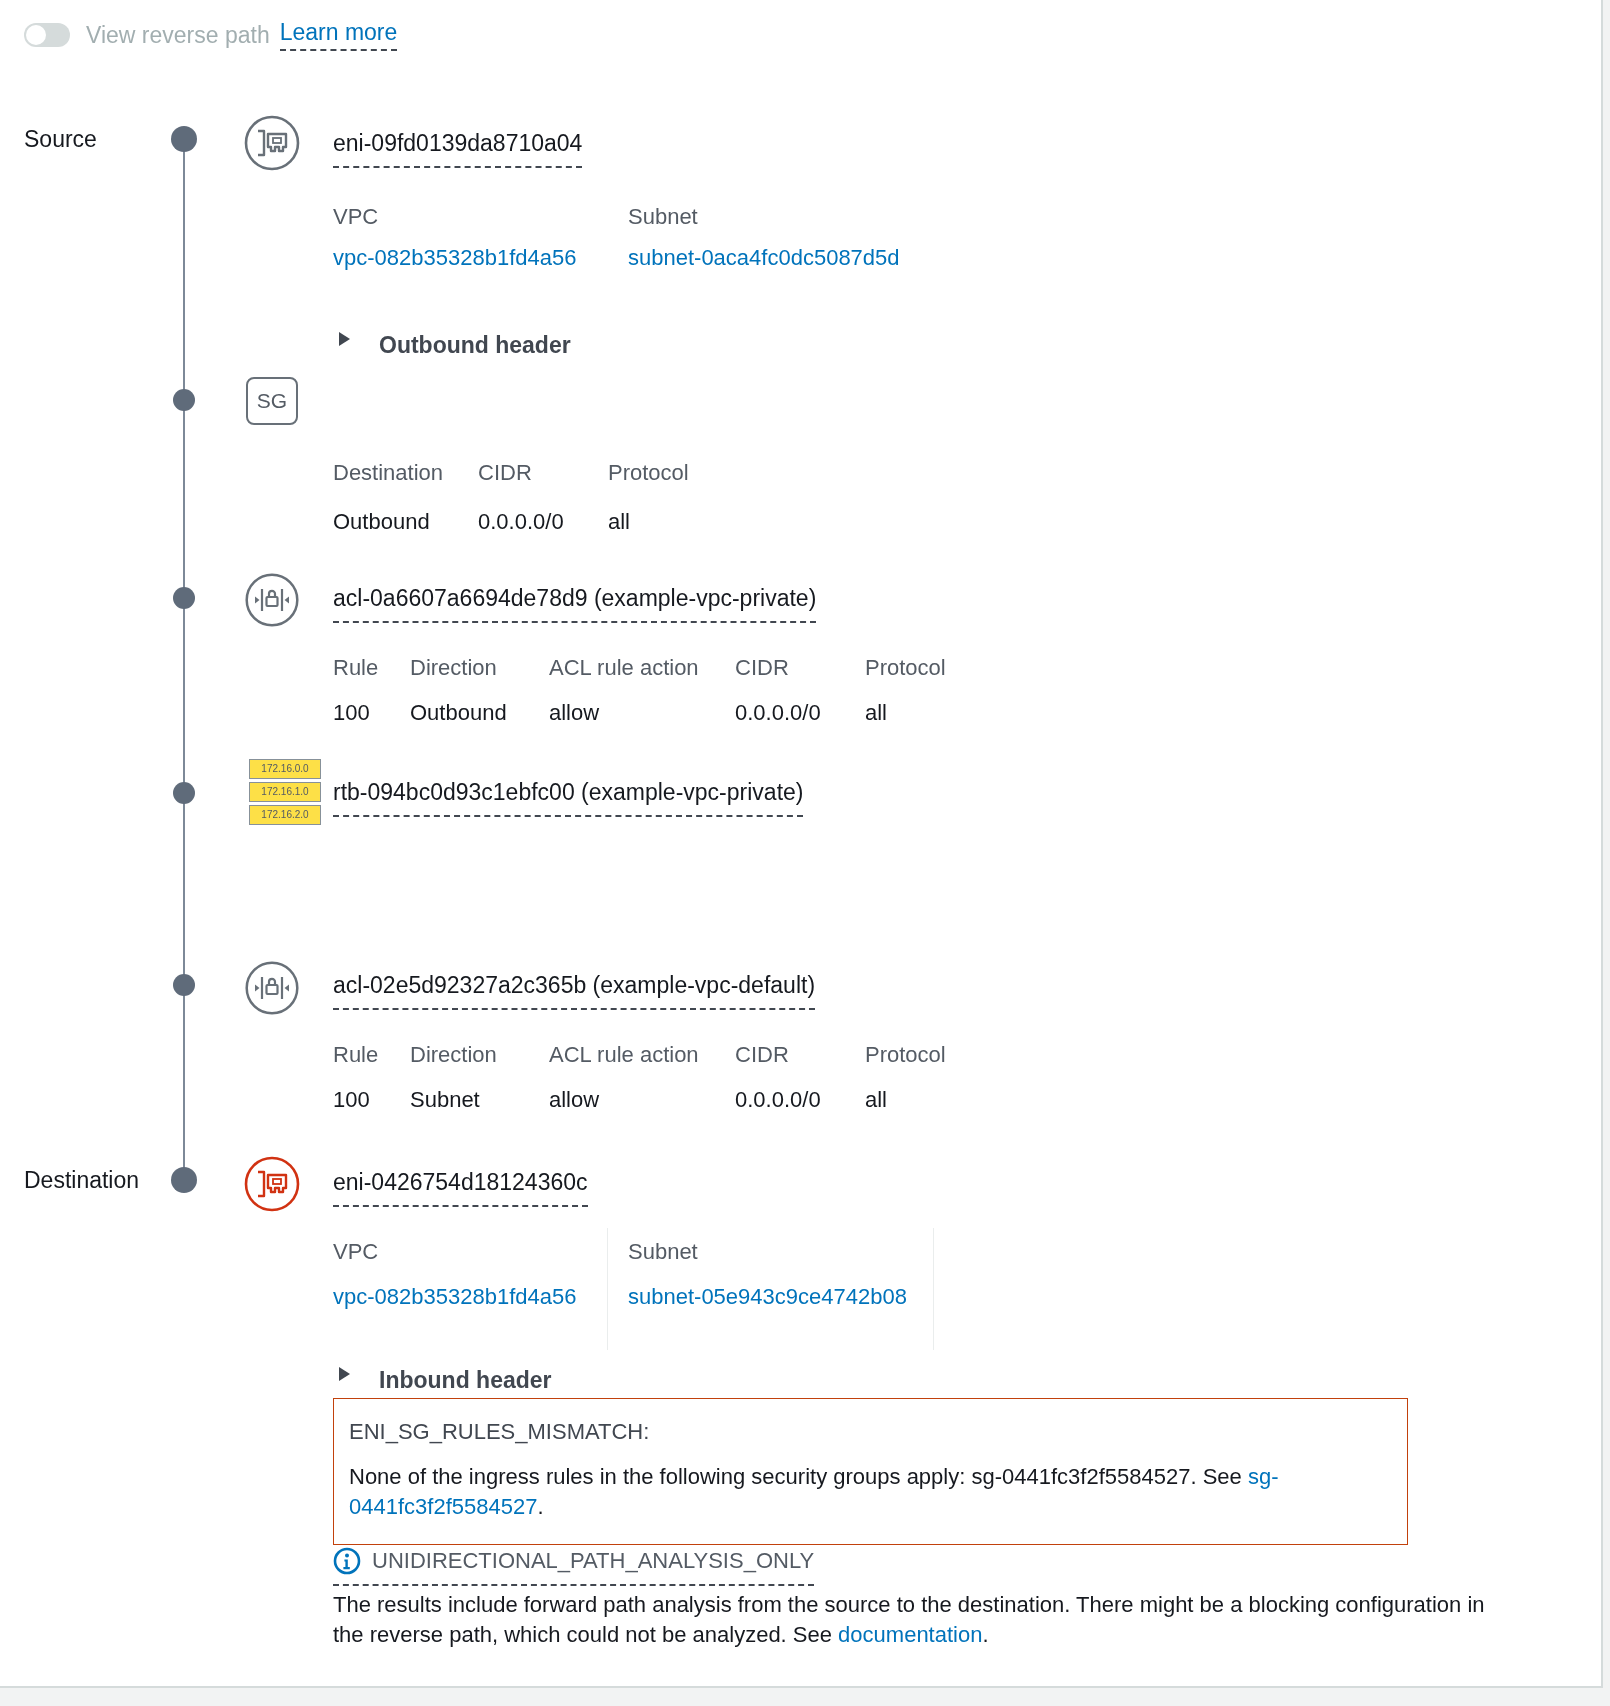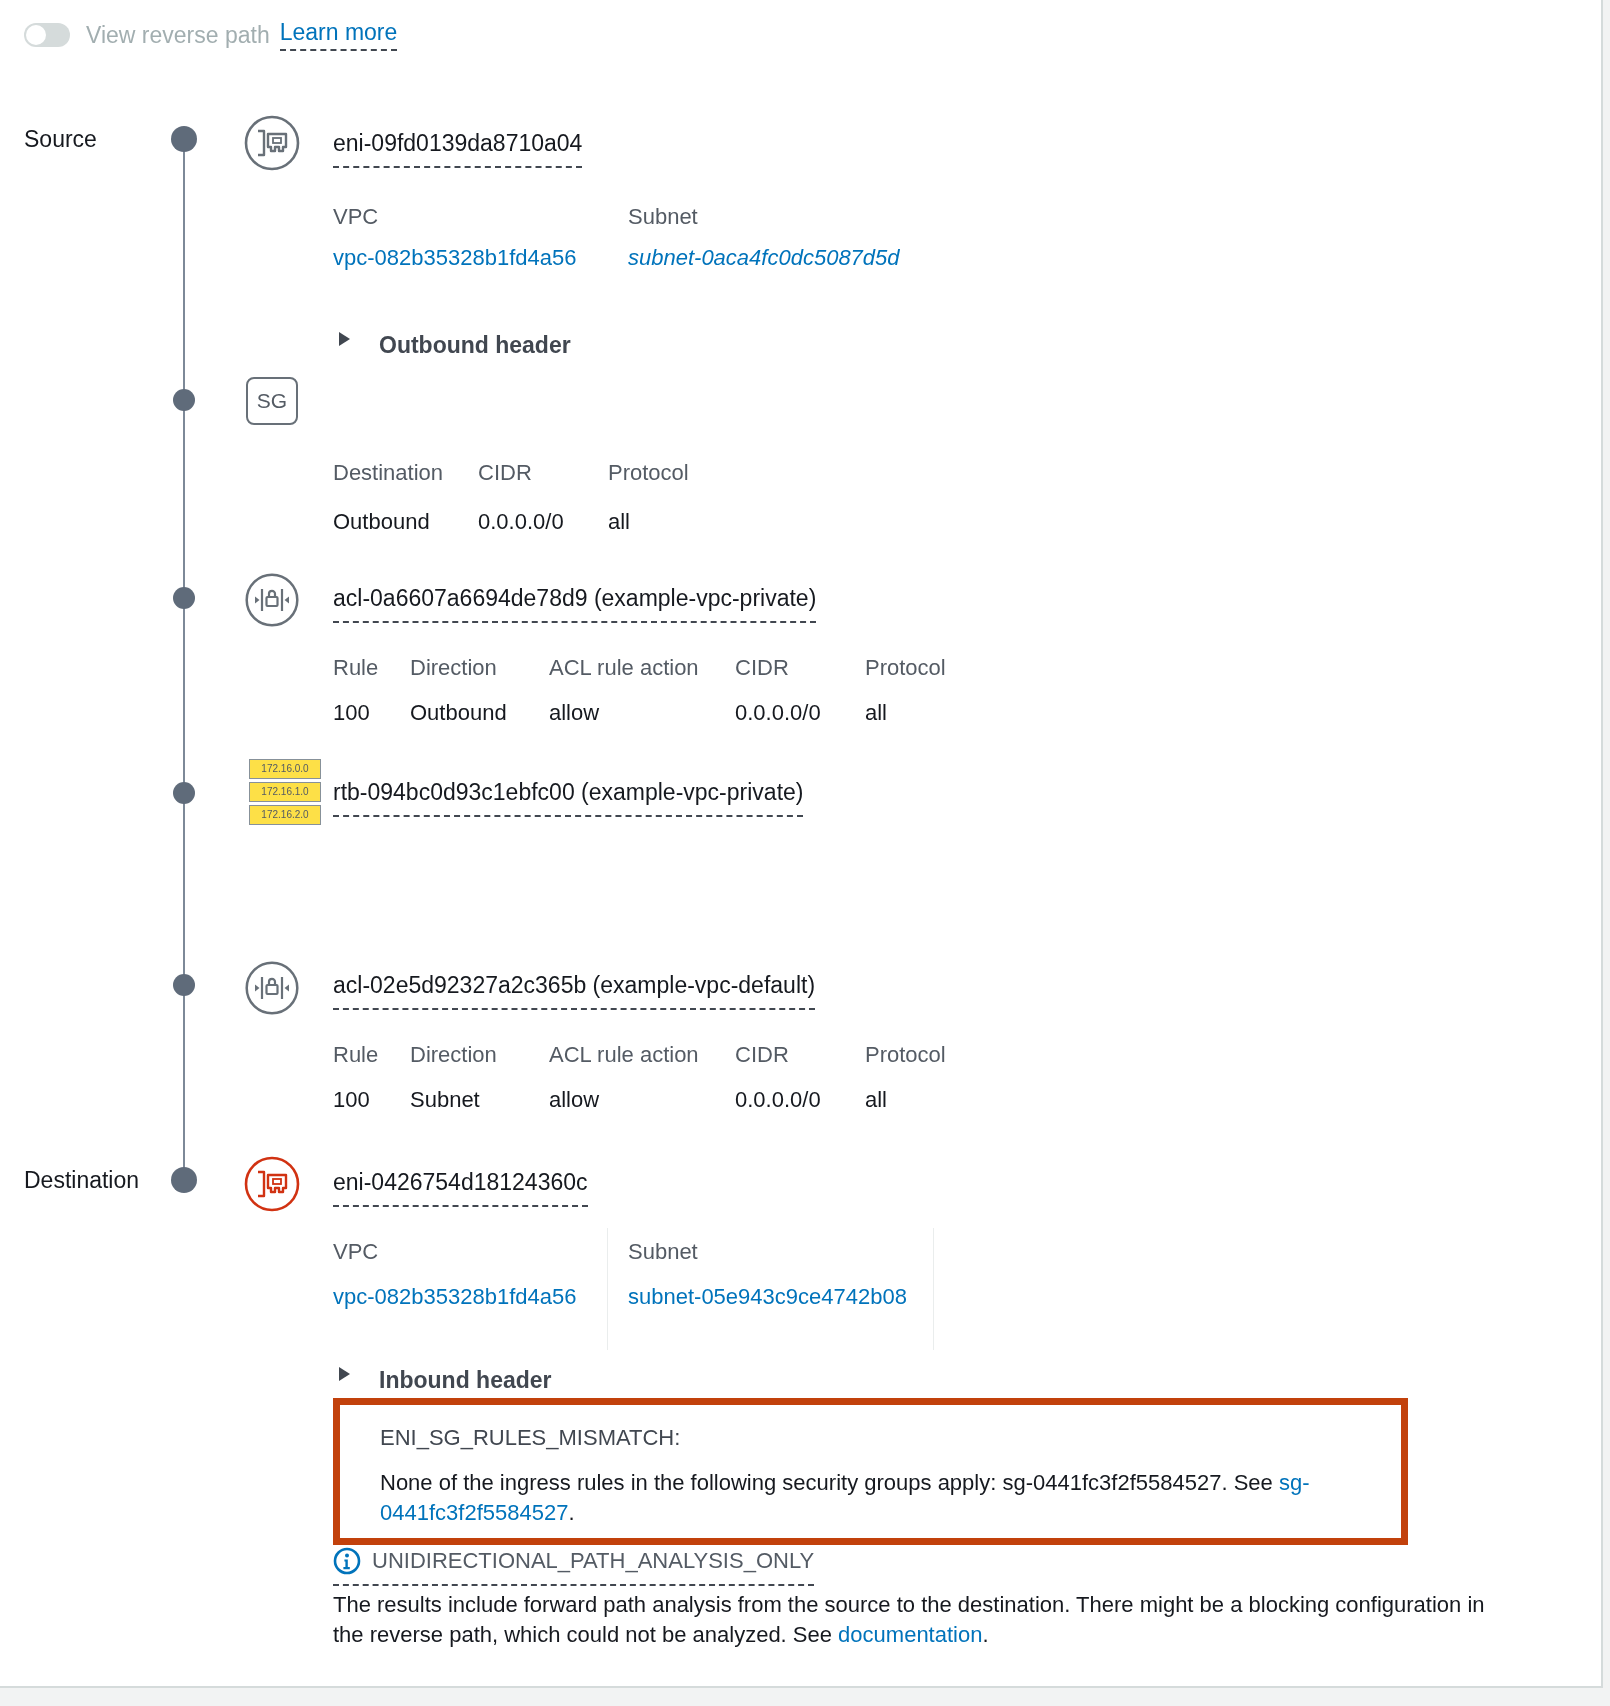--- a/index.html
+++ b/index.html
@@ -32,21 +32,21 @@
   .toggle-lbl{font-size:23px;line-height:28px;color:#a2aeb0;}
   .learn{font-size:23px;line-height:28px;color:#0073bb;border-bottom:2px dashed #414750;padding-bottom:3px;cursor:pointer;}
   
   .sgbox{width:48px;height:44px;border:2.5px solid #687078;border-radius:8px;
          display:flex;align-items:center;justify-content:center;
          font-size:21px;color:#545b64;background:#fff;}
   
   .rtb-ic div{width:72px;height:20px;border:1.5px solid #879199;background:#fde047;
         font-size:10px;line-height:18px;color:#545b64;text-align:center;margin-bottom:3px;box-sizing:border-box;white-space:nowrap;}
   
-  .errbox{border:7px solid #c2410c;box-sizing:border-box;padding:19px 40px;background:#fff;}
+  .errbox{border:1px solid #c2410c;box-sizing:border-box;padding:19px 15px;background:#fff;}
   .err-code{font-size:22px;line-height:28px;color:#414750;margin-bottom:16px;}
   .err-body{font-size:22px;line-height:30px;color:#16191f;}
   .notice-h{display:inline-flex;align-items:center;gap:11px;border-bottom:2px dashed #414750;padding-bottom:9px;cursor:pointer;}
   .notice-h span{font-size:22px;line-height:28px;color:#545b64;white-space:nowrap;}
   .para{font-size:22px;line-height:30px;color:#16191f;}
   svg{display:block;}
 </style>
 </head>
 <body>
 
@@ -83,21 +83,21 @@
   <div class="abs title" style="left:333px;top:129px;">eni-09fd0139da8710a04</div>
 
   <div class="abs" style="left:333px;top:203px;">
     <div class="row">
       <div class="c" style="width:295px;">
         <div class="lbl">VPC</div>
         <div class="val link" style="margin-top:13px;">vpc-082b35328b1fd4a56</div>
       </div>
       <div class="c">
         <div class="lbl">Subnet</div>
-        <div class="val link" style="margin-top:13px;font-style:italic;">subnet-0aca4fc0dc5087d5d</div>
+        <div class="val link" style="margin-top:13px;">subnet-0aca4fc0dc5087d5d</div>
       </div>
     </div>
   </div>
 
   <div class="abs sec-h" style="left:338px;top:331px;">
     <svg width="13" height="16" viewBox="0 0 13 16">
       <polygon points="1,1 12,8 1,15" fill="#414750"></polygon>
     </svg>
     <span>Outbound header</span>
   </div>

